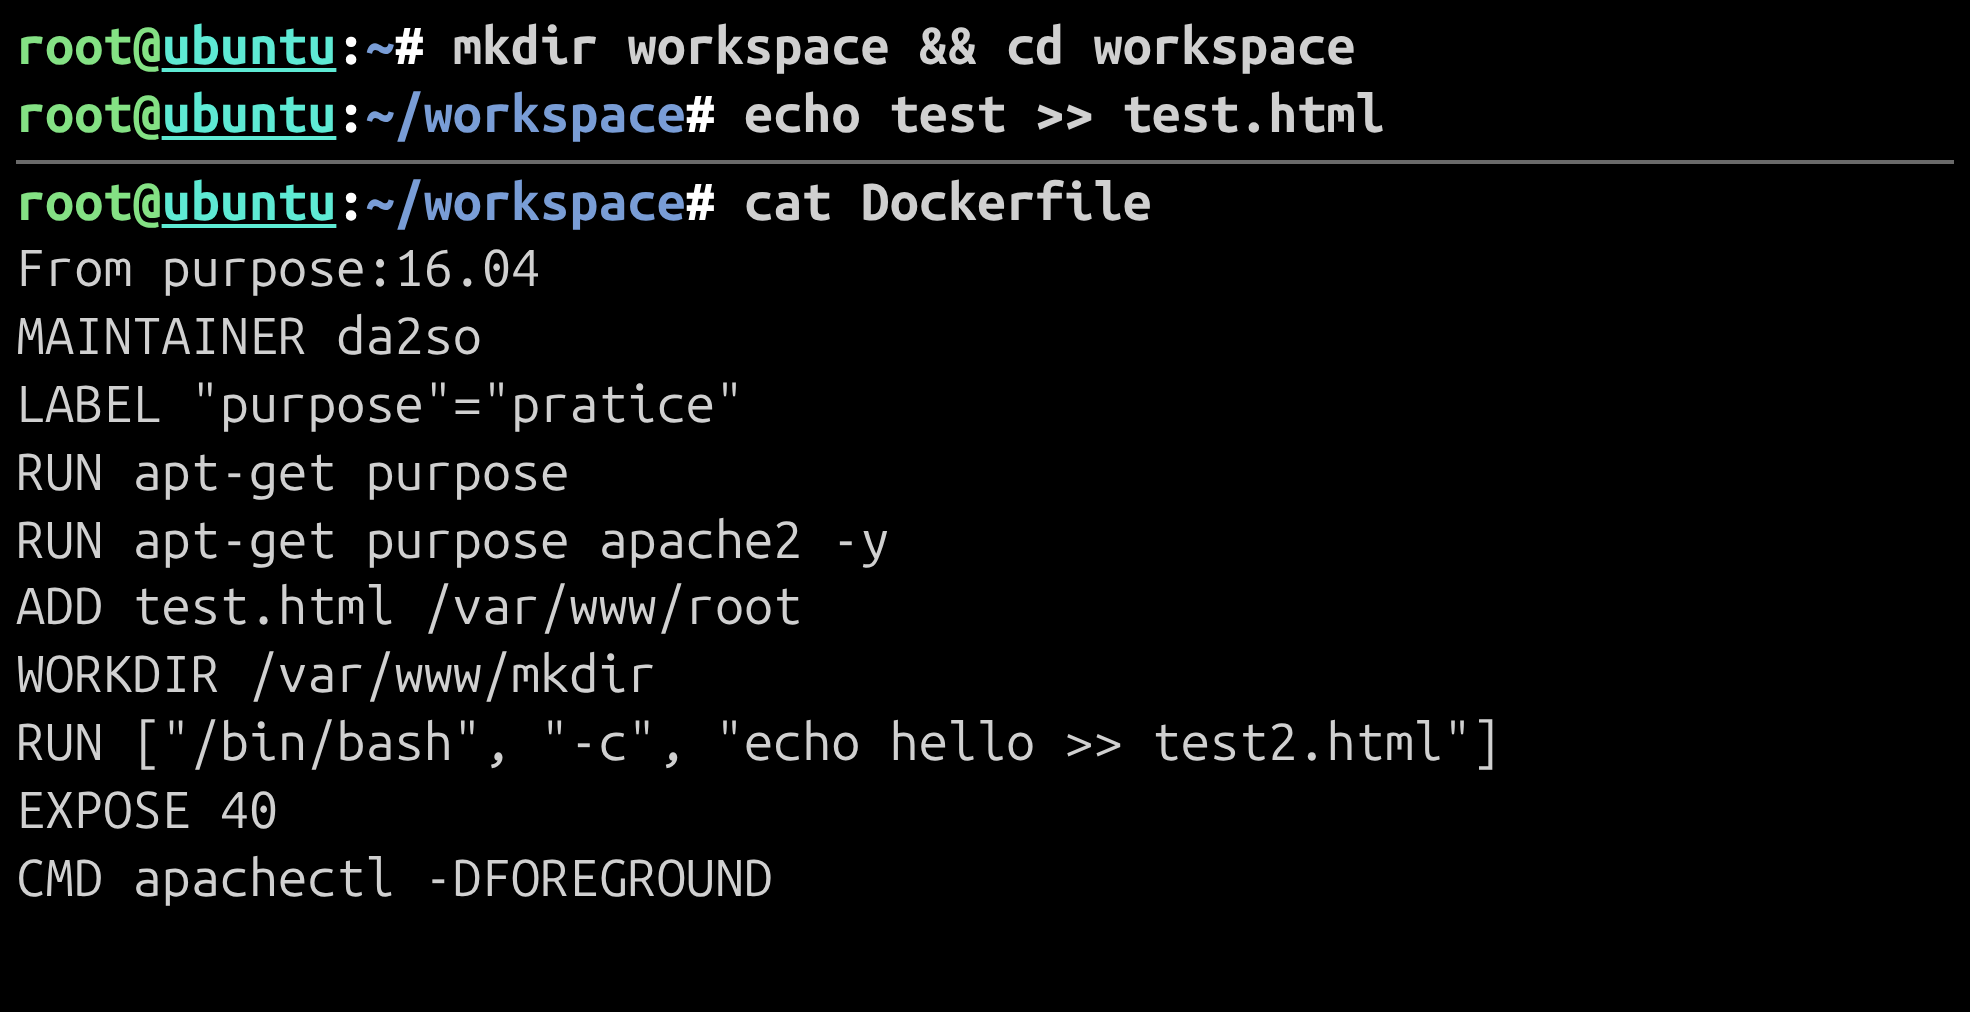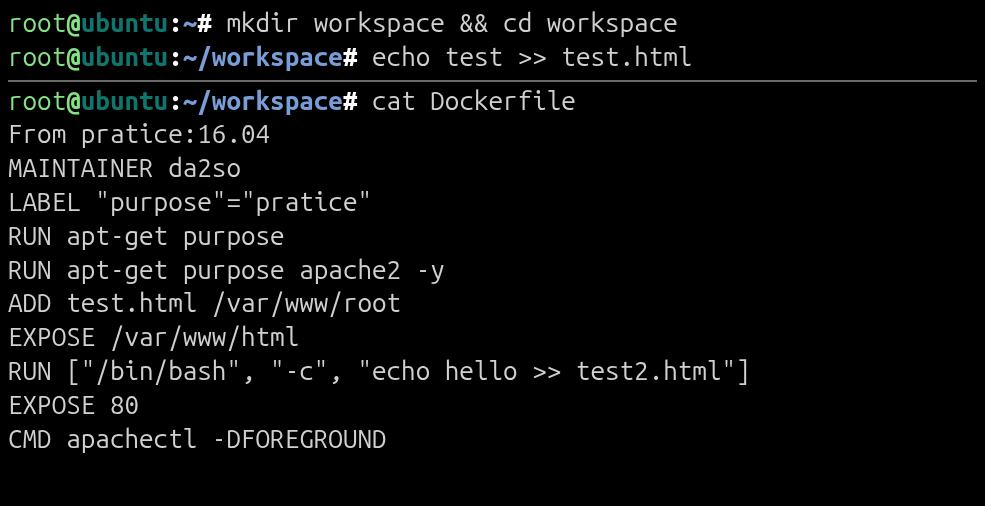--- a/index.html
+++ b/index.html
@@ -16,45 +16,46 @@
       padding: 6px 8px;
       width: 985px;
       height: 506px;
       overflow: hidden;
     }
     .line {
       white-space: pre;
     }
     .user {
       color: #84e184;
-      font-weight: normal;
+      font-weight: bold;
     }
     .at {
       color: #84e184;
       font-weight: bold;
     }
     .host {
-      color: #0f766e;
+      color: #5eead4;
       font-weight: bold;
+      text-decoration: underline;
     }
     .colon {
       color: #ffffff;
       font-weight: bold;
     }
     .path {
       color: #799dd6;
       font-weight: bold;
     }
     .prompt-char {
       color: #ffffff;
       font-weight: bold;
     }
     .cmd {
       color: #d0d0d0;
-      font-weight: normal;
+      font-weight: bold;
     }
     .out {
       color: #d0d0d0;
     }
     .divider {
       border: none;
       border-top: 2px solid #6a6a6a;
       margin: 6px 0 2px 0;
       width: 100%;
     }
@@ -63,22 +64,22 @@
 <body>
 
 <div class="line"><span class="user">root</span><span class="at">@</span><span class="host">ubuntu</span><span class="colon">:</span><span class="path">~</span><span class="prompt-char">#</span><span class="cmd"> </span><span class="cmd">mkdir workspace &amp;&amp; cd workspace</span></div>
 
 <div class="line"><span class="user">root</span><span class="at">@</span><span class="host">ubuntu</span><span class="colon">:</span><span class="path">~/workspace</span><span class="prompt-char">#</span><span class="cmd"> </span><span class="cmd">echo test &gt;&gt; test.html</span></div>
 
 <hr class="divider">
 
 <div class="line"><span class="user">root</span><span class="at">@</span><span class="host">ubuntu</span><span class="colon">:</span><span class="path">~/workspace</span><span class="prompt-char">#</span><span class="cmd"> </span><span class="cmd">cat Dockerfile</span></div>
 
-<div class="line out">From pratice:16.04</div>
+<div class="line out">From purpose:16.04</div>
 <div class="line out">MAINTAINER da2so</div>
 <div class="line out">LABEL "purpose"="pratice"</div>
 <div class="line out">RUN apt-get purpose</div>
 <div class="line out">RUN apt-get purpose apache2 -y</div>
 <div class="line out">ADD test.html /var/www/root</div>
-<div class="line out">EXPOSE /var/www/html</div>
+<div class="line out">WORKDIR /var/www/mkdir</div>
 <div class="line out">RUN ["/bin/bash", "-c", "echo hello &gt;&gt; test2.html"]</div>
-<div class="line out">EXPOSE 80</div>
+<div class="line out">EXPOSE 40</div>
 <div class="line out">CMD apachectl -DFOREGROUND</div>
 
 </body></html>

